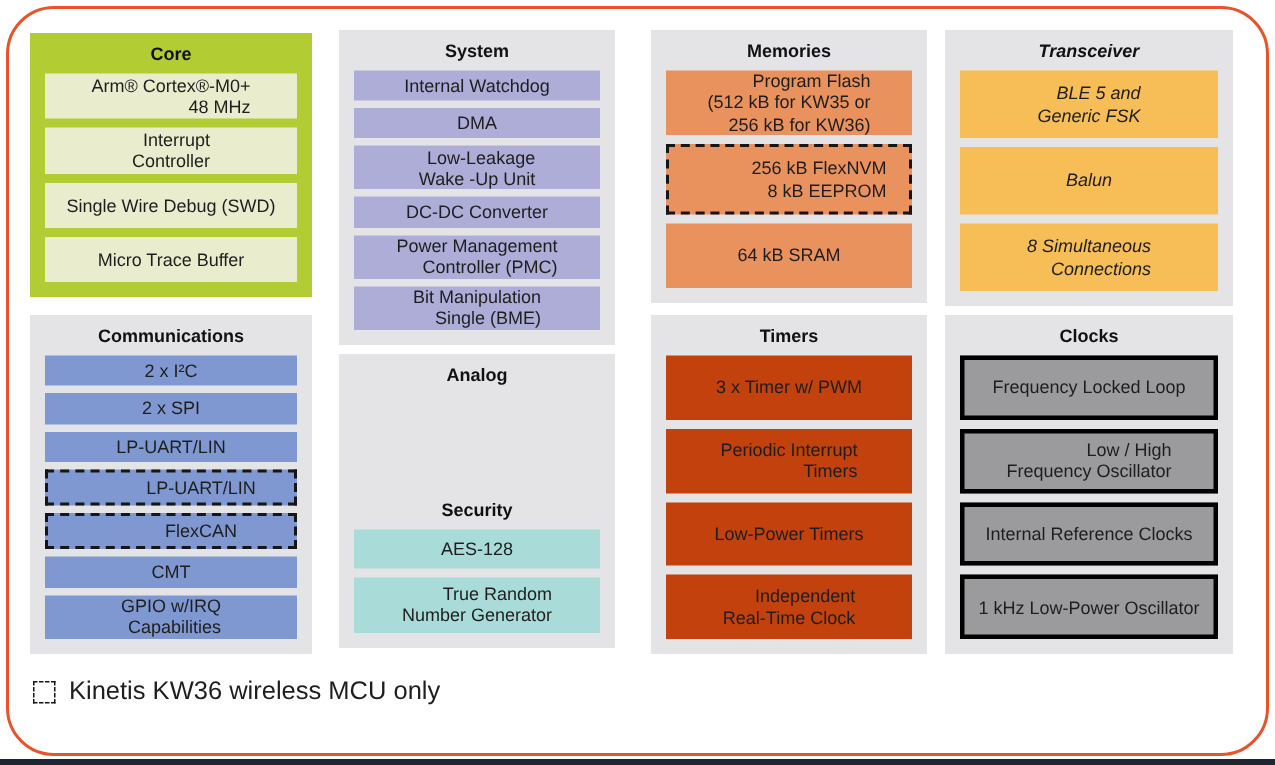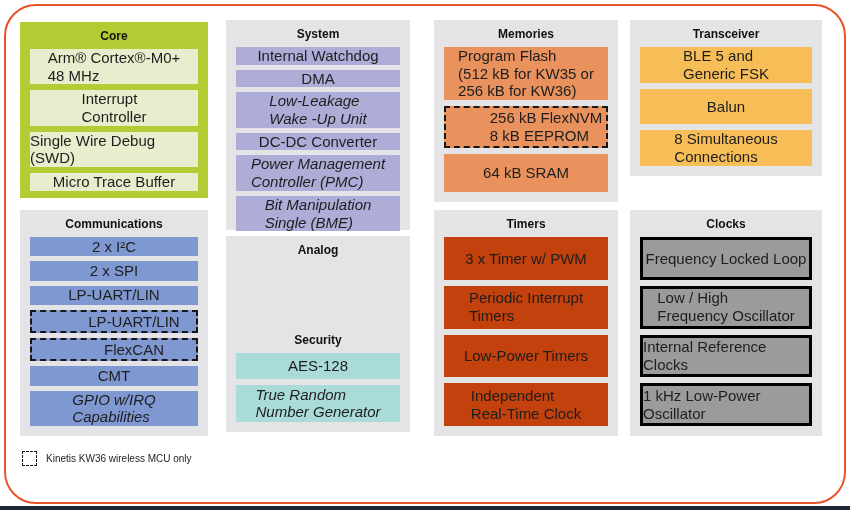--- a/index.html
+++ b/index.html
@@ -11,53 +11,53 @@
     position:absolute; left:4px; top:4px; right:4px; bottom:6px;
     border:2px solid #E8532A; border-radius:32px; pointer-events:none;
   }
   .footer-line { position:absolute; left:0; right:0; bottom:0; height:4px; background:#1C2733; }
 
   .group { position:absolute; display:flex; flex-direction:column; background:#E4E4E6; }
   .group-title { text-align:center; font-weight:bold; font-size:12px; color:#111111; padding:7px 4px 4px; flex:0 0 auto; }
   .cells { flex:1; display:flex; flex-direction:column; gap:6px; padding:2px 10px 10px; }
   .cell {
     flex:1 1 0; display:flex; align-items:center; justify-content:center;
-    text-align:left; font-size:15px; line-height:1.18; color:#1E1E1E; white-space:pre-line;
+    text-align:right; font-size:12px; line-height:1.18; color:#1E1E1E; white-space:pre-line;
   }
   .cell.kw36 { border:2px dashed #161616;padding-left:40px; }
-  .x2 { flex-grow:1.45;font-style:italic; }
+  .x2 { flex-grow:1.45; }
 
   
   .g-core          { left:20px;  top:22px;  width:188px; height:176px; background:#B2CC34; }
   .g-communications{ left:20px;  top:210px; width:188px; height:226px; }
   .g-communications .cells { gap:5px; }
   .g-system        { left:226px; top:20px;  width:184px; height:210px; }
   .g-system .cells { gap:5px; }
   .g-analog        { left:226px; top:236px; width:184px; height:104px; }
   .g-security      { left:226px; top:326px; width:184px; height:106px; }
   .g-memories      { left:434px; top:20px;  width:184px; height:182px; }
   .g-timers        { left:434px; top:210px; width:184px; height:226px; }
-  .g-transceiver   { left:630px; top:20px;  width:192px; height:156px; }
+  .g-transceiver   { left:630px; top:20px;  width:192px; height:184px;font-style:italic; }
   .g-clocks        { left:630px; top:210px; width:192px; height:226px; }
 
   
   .g-core .cell          { background:#E9EDCE; }
   .g-communications .cell{ background:#7F98D1; }
   .g-system .cell        { background:#ADADD8; }
   .g-analog .cell        { background:#FCF0C9; }
   .g-security .cell      { background:#A9DCD8; }
   .g-memories .cell      { background:#E9925E; }
   .g-timers .cell        { background:#c2410c; }
   .g-transceiver .cell   { background:#F7BE57; }
   .g-clocks .cell        { background:#9B9B9D; border:3px solid #000000; }
 
   
   .legend { position:absolute; left:22px; top:451px; display:flex; align-items:center; gap:9px; }
   .legend-swatch { width:13px; height:13px; border:1.5px dashed #161616; background:#ffffff; }
-  .legend-label { font-size:10px; color:#1E1E1E; }
+  .legend-label { font-size:17px; color:#1E1E1E; }
 </style>
 </head>
 <body>
 
 <div class="canvas">
   <div class="frame"></div>
 
   <div class="group g-core">
     <div class="group-title">Core</div>
     <div class="cells">

